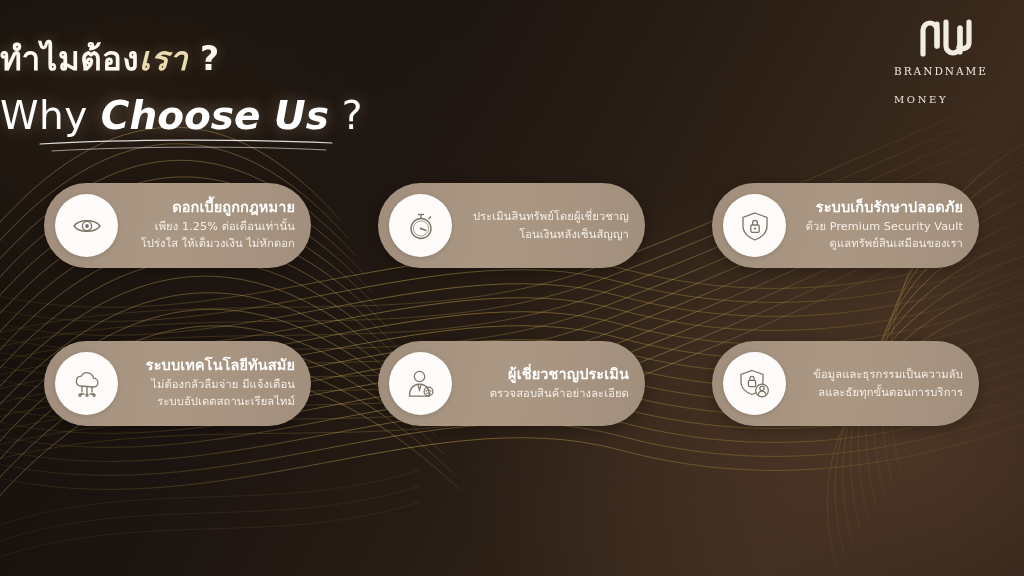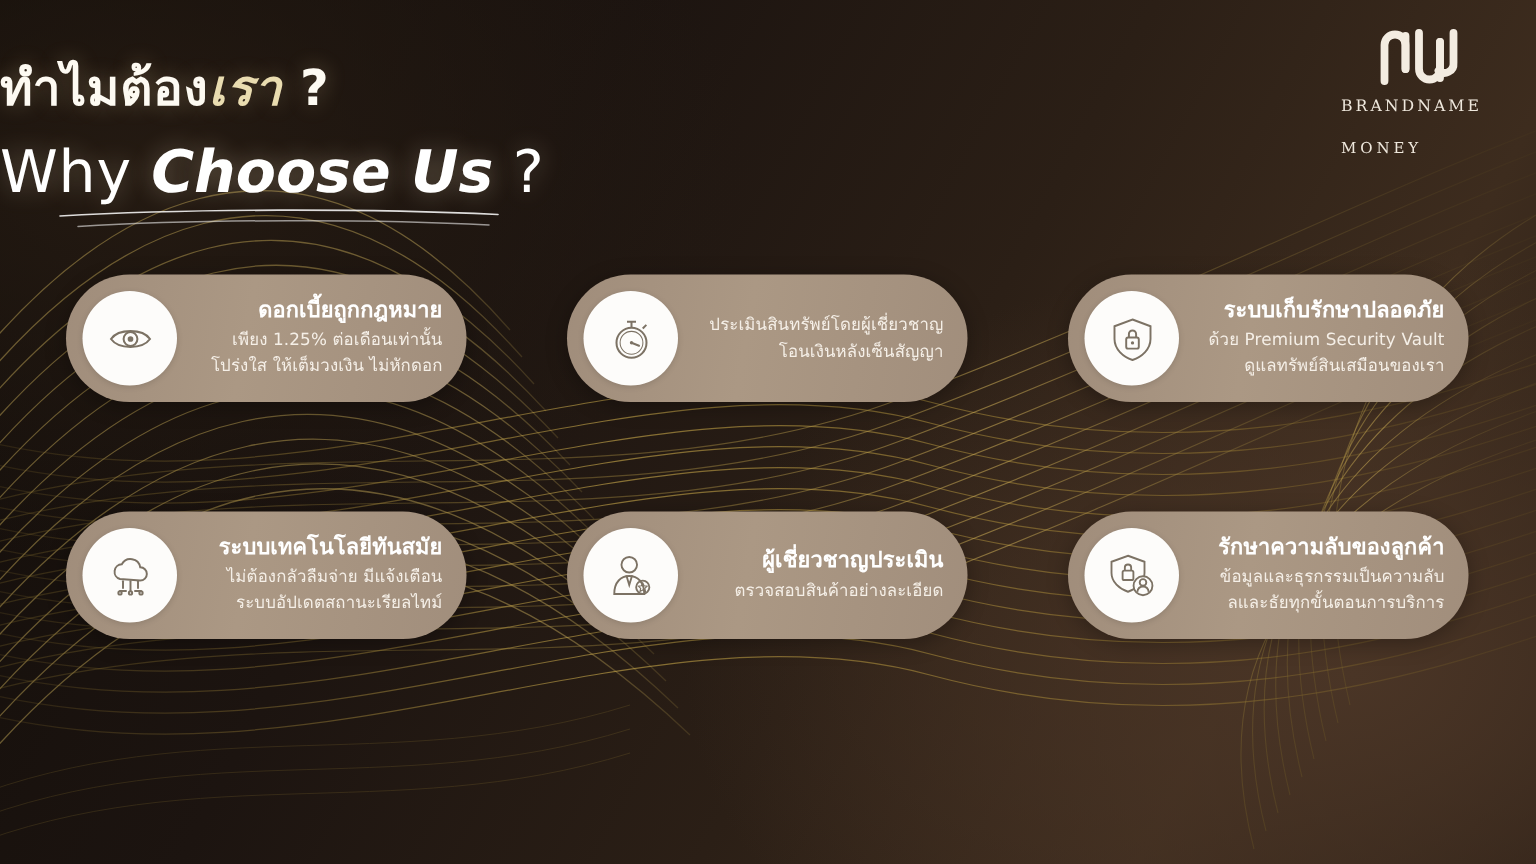--- a/index.html
+++ b/index.html
@@ -274,20 +274,19 @@
         <svg width="32" height="32" viewBox="0 0 32 32" fill="none" stroke="#7c7264" stroke-width="1.25">
           <path d="M13 2.5 L24 6.5 V14 C 24 20 18.8 24.5 13 26.5 C 7.2 24.5 2 20 2 14 V6.5 Z"></path>
           <rect x="9.4" y="12.4" width="7.2" height="6.3" rx="1.1"></rect>
           <path d="M10.9 12.4 v-2 a2.1 2.1 0 0 1 4.2 0 V12.4"></path>
           <circle cx="23" cy="22.5" r="6.3" fill="#fdfcfa"></circle>
           <circle cx="23" cy="20.3" r="2.2"></circle>
           <path d="M19.2 26.6 C 19.6 23.9 21.2 23 23 23 C 24.8 23 26.4 23.9 26.8 26.6"></path>
         </svg>
       </div>
       <div class="card-text">
-        <div class="card-title">รักษาความลับของลูกค้า</div>
         <div class="card-line">ข้อมูลและธุรกรรมเป็นความลับ</div>
         <div class="card-line">ลและธัยทุกขั้นตอนการบริการ</div>
       </div>
     </div>
 
   </div>
 </div>
 
 </body></html>

